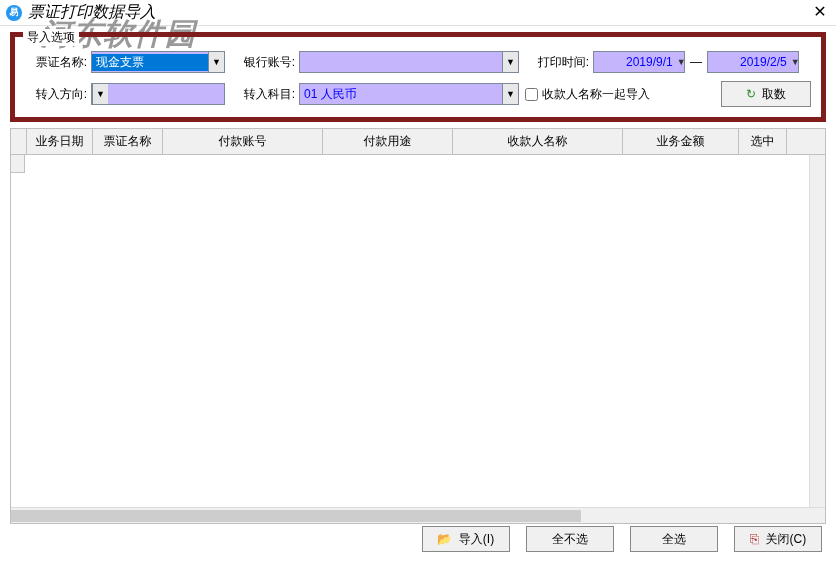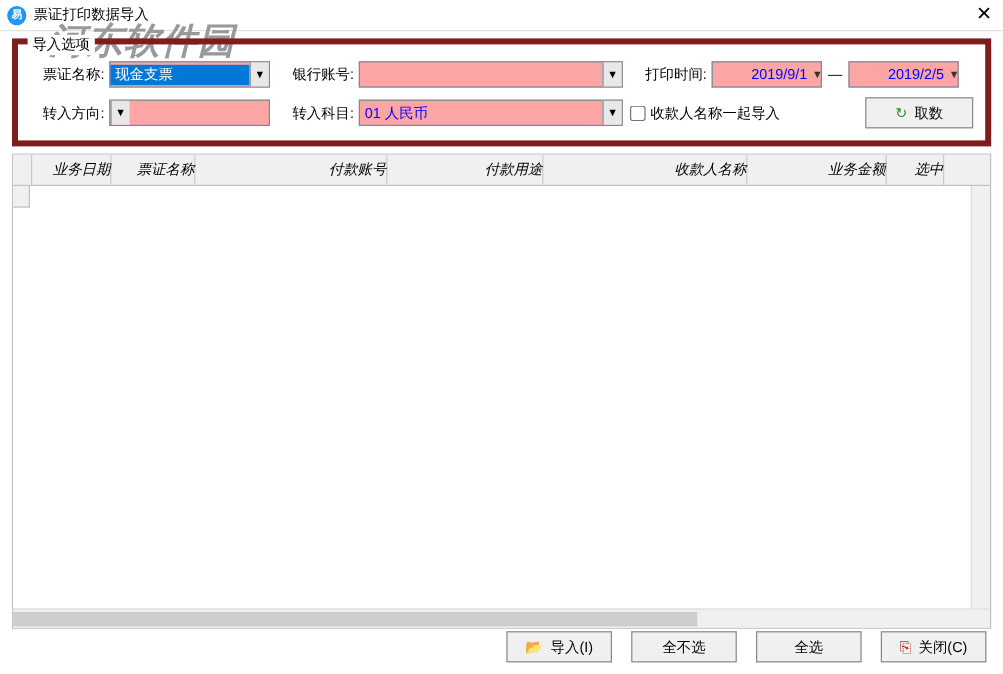--- a/index.html
+++ b/index.html
@@ -1,29 +1,29 @@
 <!DOCTYPE html>
 <html><head>
 <meta charset="utf-8">
 <style>
 * { box-sizing: border-box; margin: 0; padding: 0; }
 body { font-family: "Microsoft YaHei", SimSun, sans-serif; font-size: 12px; background: #fff; width: 836px; height: 562px; overflow: hidden; position: relative; }
 .titlebar { height: 26px; background: #fff; border-bottom: 1px solid #e0e0e0; display: flex; align-items: center; padding: 0 6px; position: relative; }
 .titlebar .app-icon { width: 16px; height: 16px; background: #2196f3; border-radius: 50%; margin-right: 6px; display: flex; align-items: center; justify-content: center; color: #fff; font-size: 9px; font-weight: bold; }
-.titlebar .title { font-size: 12px; }
+.titlebar .title { font-size: 16px; font-style: italic; }
 .titlebar .close { position: absolute; right: 6px; top: 2px; font-size: 16px; cursor: pointer; width: 20px; text-align: center; }
 .watermark { position: absolute; top: 14px; left: 24px; font-size: 30px; font-weight: bold; color: #999; font-style: italic; z-index: 1; pointer-events: none; font-family: "SimHei", sans-serif; letter-spacing: 1px; }
 .watermark::before { content: "●"; color: #4caf50; font-size: 20px; margin-right: 4px; font-style: normal; }
 .content { padding: 6px 10px; position: relative; z-index: 2; }
 .options-group { border: 5px solid #7f1d1d; padding: 14px 10px 10px; position: relative; }
 .options-legend { position: absolute; top: -8px; left: 8px; background: #fff; padding: 0 4px; font-size: 12px; }
 .row { display: flex; align-items: center; margin-bottom: 8px; }
 .row:last-child { margin-bottom: 0; }
 .label { width: 62px; text-align: right; margin-right: 4px; }
-.combo, .datebox { border: 1px solid #7a8a99; height: 22px; display: flex; align-items: center; background: #fca5a5; }
+.combo, .datebox { border: 1px solid #7a8a99; height: 22px; display: flex; align-items: center; background: #c4b5fd; }
 .combo { position: relative; }
 .combo .value { flex: 1; padding: 0 4px; overflow: hidden; }
 .combo .arrow { width: 16px; border-left: 1px solid #7a8a99; background: #e8e8e8; text-align: center; font-size: 9px; height: 100%; line-height: 20px; }
 .combo.highlighted .value { background: #0078d7; color: #fff; }
 .combo.blue-text .value { color: #0000ff; }
 .datebox { color: #0000ff; padding-left: 28px; }
 .datebox .value { flex: 1; padding: 0 4px; text-align: center; }
 .datebox .arrow { width: 16px; text-align: center; font-size: 9px; color: #333; }
 .w-name { width: 134px; }
 .w-bank { width: 220px; }
@@ -35,21 +35,21 @@
 .btn { border: 1px solid #888; background: #f0f0f0; height: 26px; padding: 0 14px; display: inline-flex; align-items: center; cursor: pointer; font-size: 12px; }
 .btn .icon { margin-right: 6px; font-size: 12px; }
 .icon-green { color: #2e8b2e; }
 .icon-yellow { color: #d4a017; }
 .icon-exit { color: #b22222; }
 .fetch-btn { width: 90px; justify-content: center; }
 .spacer { width: 8px; }
 .dash-sep { margin: 0 5px; }
 .table-wrap { margin-top: 6px; border: 1px solid #c0c0c0; }
 .table-header { display: flex; background: #f5f5f5; }
-.th { border-right: 1px solid #c0c0c0; border-bottom: 1px solid #c0c0c0; text-align: right; padding: 4px 0; font-size: 12px; background: #f0f0f0; font-style: italic; }
+.th { border-right: 1px solid #c0c0c0; border-bottom: 1px solid #c0c0c0; text-align: center; padding: 4px 0; font-size: 12px; background: #f0f0f0; }
 .th.row-sel { width: 16px; }
 .th.c1 { width: 66px; }
 .th.c2 { width: 70px; }
 .th.c3 { width: 160px; }
 .th.c4 { width: 170px; }
 .th.c5 { width: 130px; }
 .th.c6 { width: 116px; }
 .th.c7 { width: 48px; }
 .th.scroll { flex: 1; border-right: none; }
 .table-body { height: 352px; position: relative; background: #fff; }

